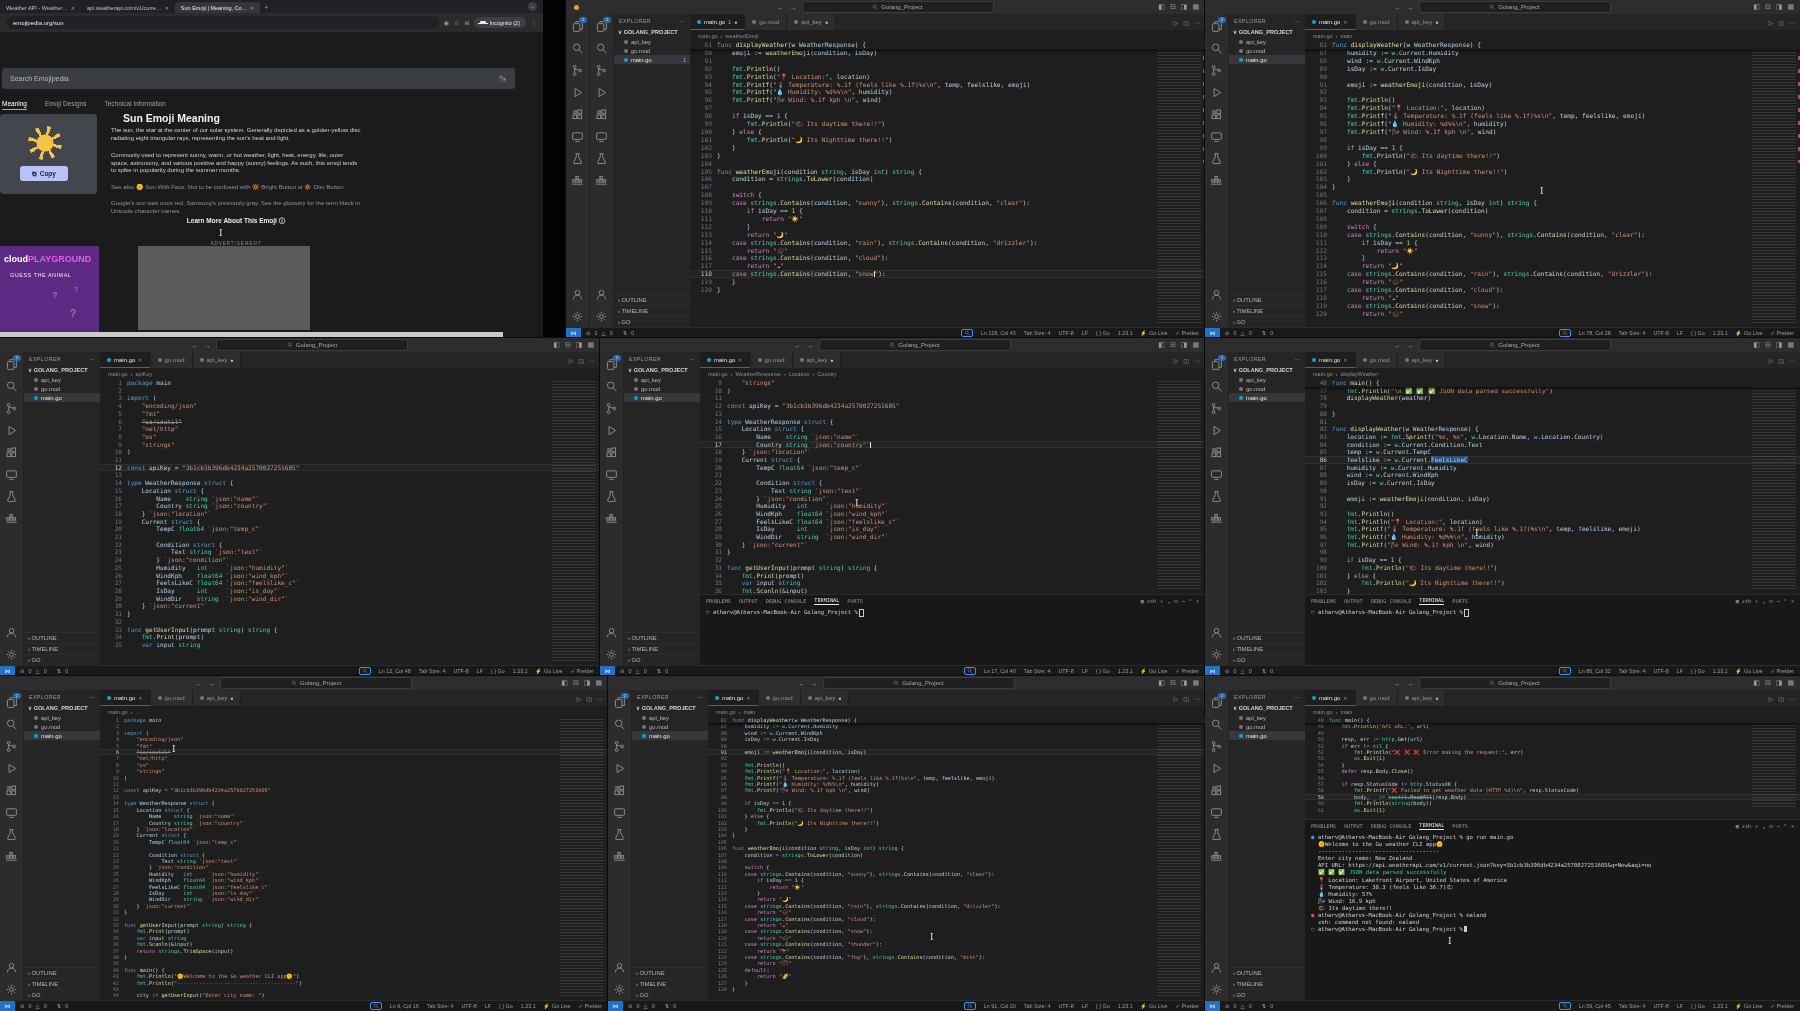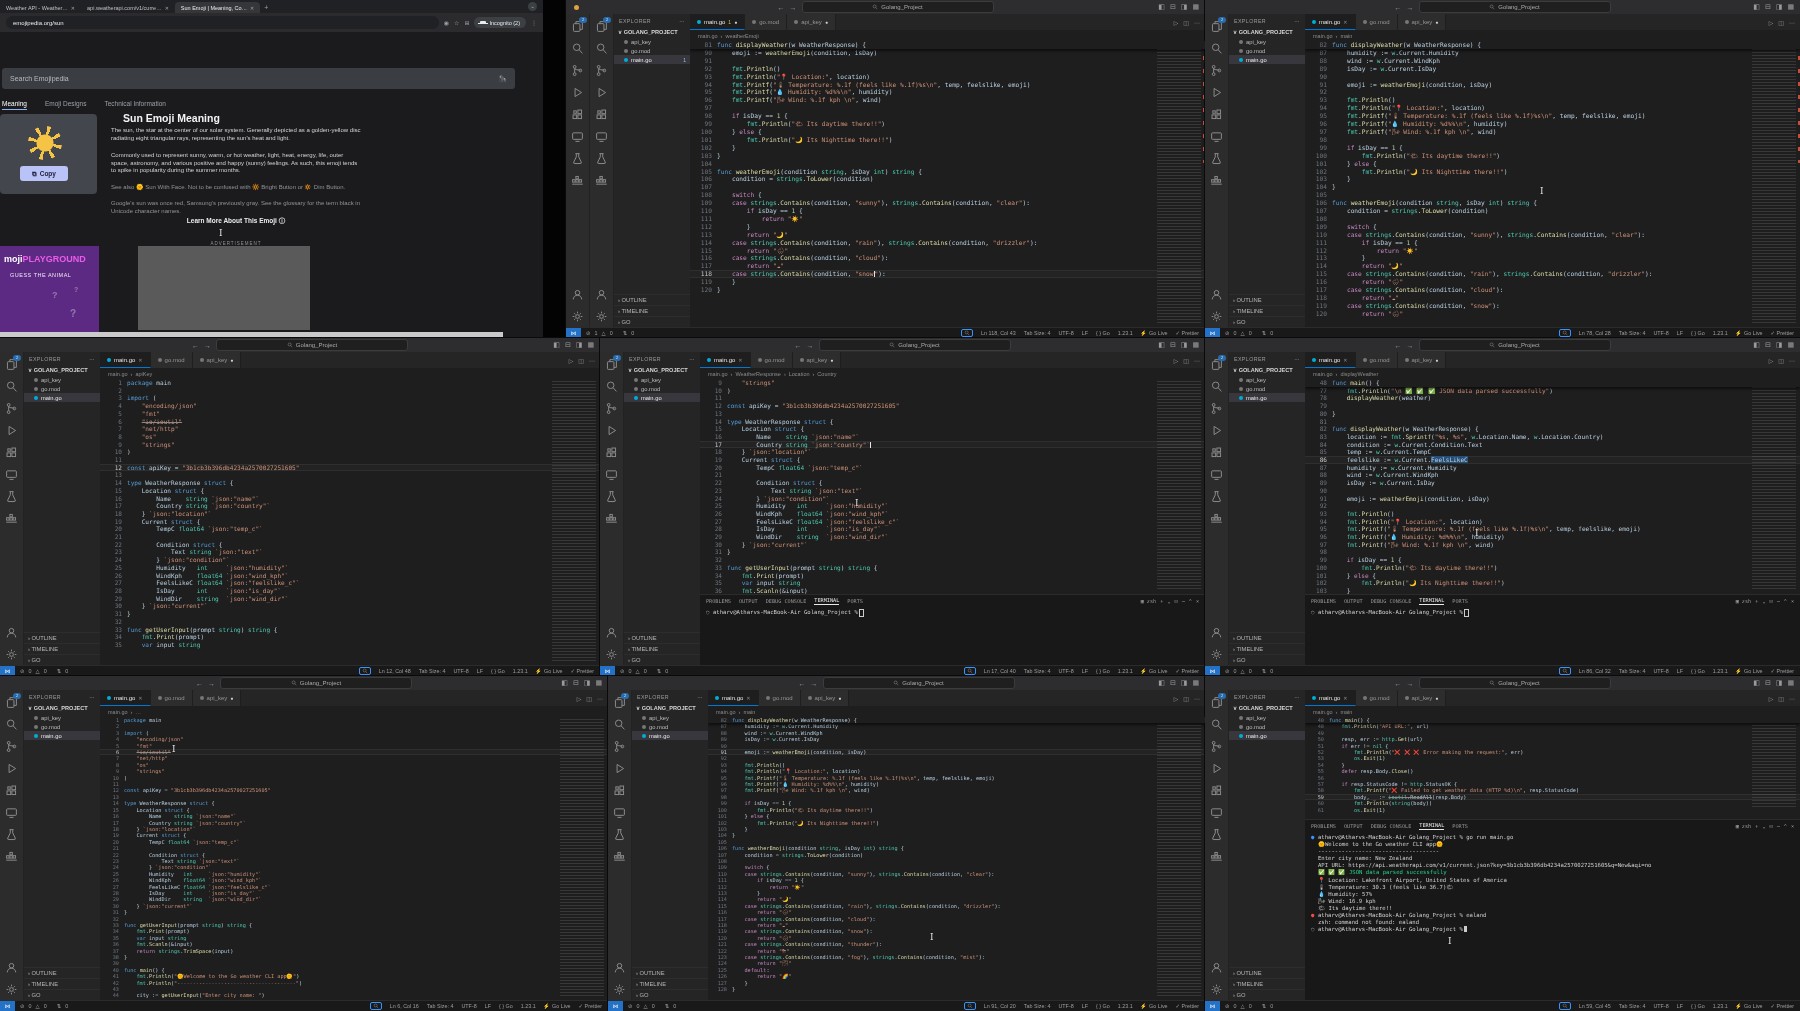--- a/index.html
+++ b/index.html
@@ -174,21 +174,21 @@
       </div>
       <div class="bheading">Sun Emoji Meaning</div>
       <div class="bpara" style="top:95px;">The sun, the star at the center of our solar system. Generally depicted as a golden-yellow disc radiating eight triangular rays, representing the sun's heat and light.</div>
       <div class="bpara" style="top:120px;">Commonly used to represent sunny, warm, or hot weather, light, heat, energy, life, outer space, astronomy, and various positive and happy (sunny) feelings. As such, this emoji tends to spike in popularity during the summer months.</div>
       <div class="bpara dim" style="top:152px;">See also 🌞 Sun With Face. Not to be confused with 🔆 Bright Button or 🔅 Dim Button.</div>
       <div class="bpara dim" style="top:168px;">Google's sun was once red, Samsung's previously gray. See the glossary for the term black in Unicode character names.</div>
       <div class="learnmore">Learn More About This Emoji ⓘ</div>
       <div class="adlabel">ADVERTISEMENT</div>
       <div class="adbox"></div>
       <div class="pground">
-        <div class="pg1"><span>moji</span><b>PLAYGROUND</b></div>
+        <div class="pg1"><span>cloud</span><b>PLAYGROUND</b></div>
         <div class="pg2">GUESS THE ANIMAL</div>
         <span class="pgq" style="left:52px;top:44px;font-size:9px;">?</span>
         <span class="pgq" style="left:74px;top:40px;font-size:7px;">?</span>
         <span class="pgq" style="left:70px;top:62px;font-size:10px;">?</span>
       </div>
       <div class="whiteband"></div>
     </div>
   </div>
 
   <span class="ibeam" style="left:219px;top:228px;">I</span>

